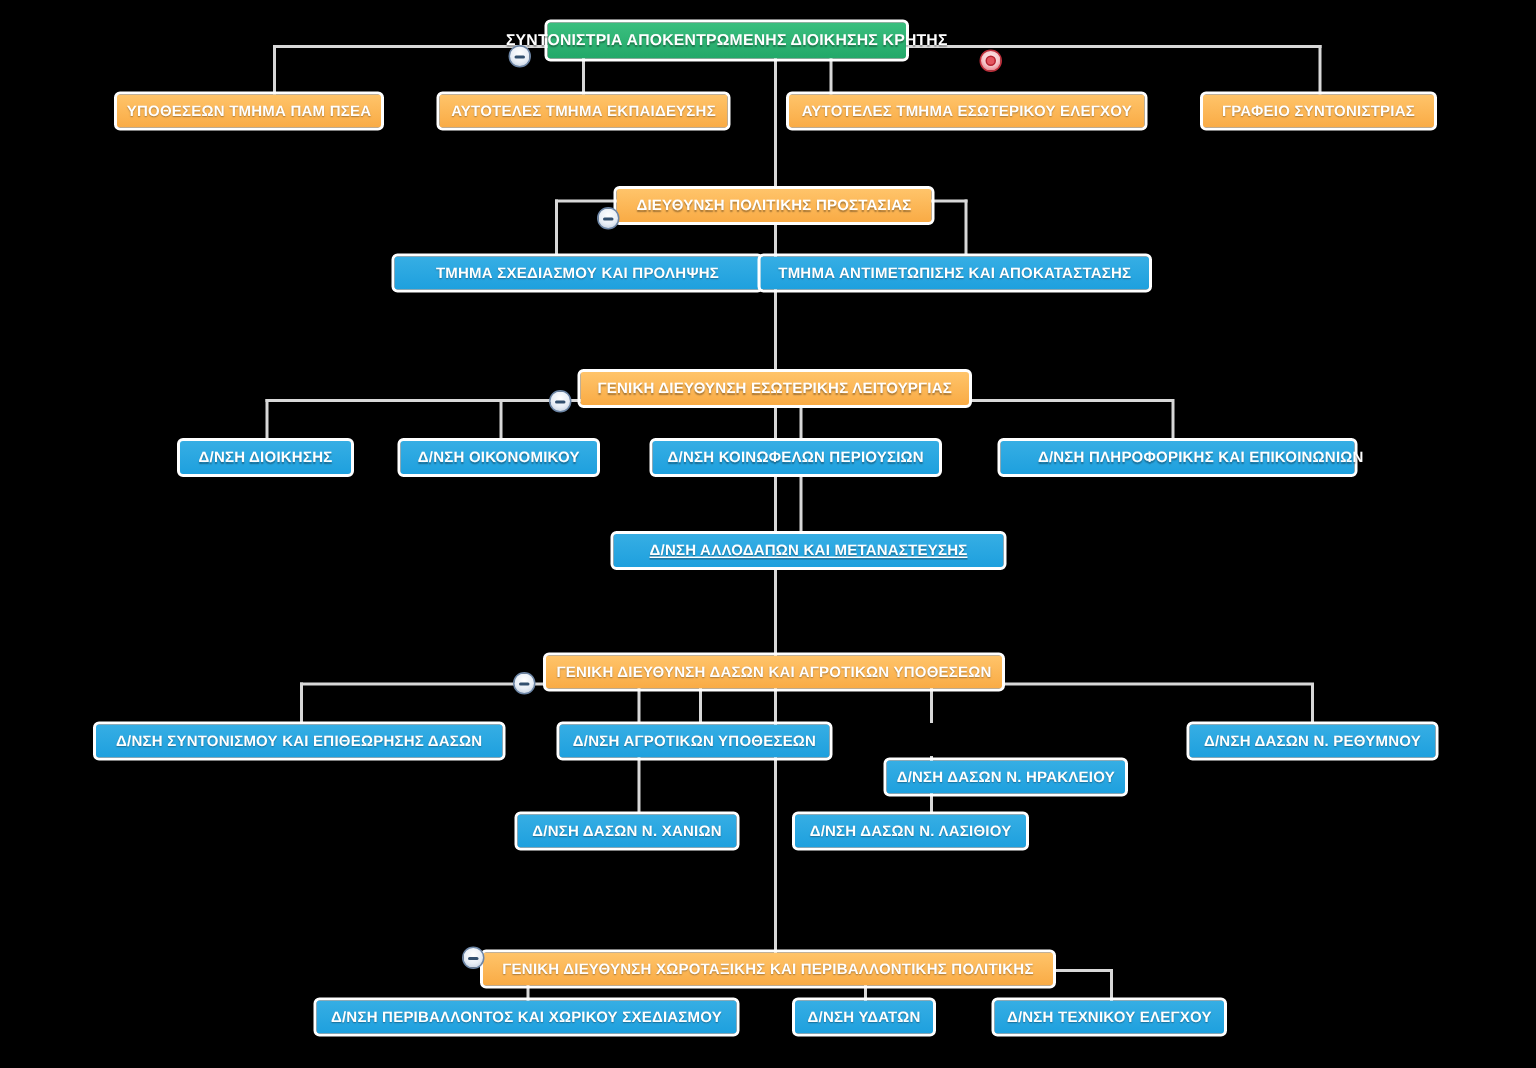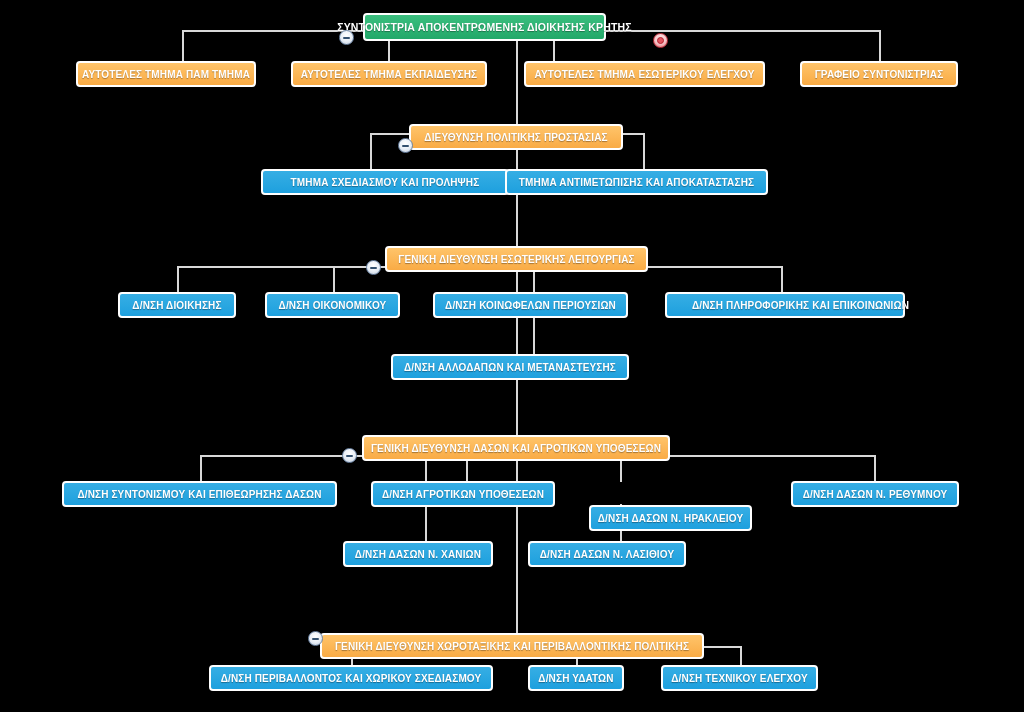--- a/index.html
+++ b/index.html
@@ -132,38 +132,38 @@
   <div class="line v" style="left:425px; top:504px; height:38px;"></div>
   <div class="line v" style="left:620px; top:504px; height:38px;"></div>
 
   <div class="line v" style="left:351px; top:646px; height:24px;"></div>
   <div class="line h" style="left:351px; top:646px; width:389px;"></div>
   <div class="line v" style="left:576px; top:646px; height:24px;"></div>
   <div class="line v" style="left:740px; top:646px; height:24px;"></div>
 
   <div class="node root" style="left:363px; top:13px; width:243px;">ΣΥΝΤΟΝΙΣΤΡΙΑ ΑΠΟΚΕΝΤΡΩΜΕΝΗΣ ΔΙΟΙΚΗΣΗΣ ΚΡΗΤΗΣ</div>
 
-  <div class="node gen" style="left:76px; top:61px; width:180px;">ΑΥΤΟΤΕΛΕΣ ΤΜΗΜΑ ΠΑΜ ΤΜΗΜΑ</div>
+  <div class="node gen" style="left:76px; top:61px; width:180px;">ΥΠΟΘΕΣΕΩΝ ΤΜΗΜΑ ΠΑΜ ΠΣΕΑ</div>
   <div class="node gen" style="left:291px; top:61px; width:196px;">ΑΥΤΟΤΕΛΕΣ ΤΜΗΜΑ ΕΚΠΑΙΔΕΥΣΗΣ</div>
   <div class="node gen" style="left:524px; top:61px; width:241px;">ΑΥΤΟΤΕΛΕΣ ΤΜΗΜΑ ΕΣΩΤΕΡΙΚΟΥ ΕΛΕΓΧΟΥ</div>
   <div class="node gen" style="left:800px; top:61px; width:158px;">ΓΡΑΦΕΙΟ ΣΥΝΤΟΝΙΣΤΡΙΑΣ</div>
 
   <div class="node gen" style="left:409px; top:124px; width:214px;">ΔΙΕΥΘΥΝΣΗ ΠΟΛΙΤΙΚΗΣ ΠΡΟΣΤΑΣΙΑΣ</div>
 
   <div class="node dept" style="left:261px; top:169px; width:248px;">ΤΜΗΜΑ ΣΧΕΔΙΑΣΜΟΥ ΚΑΙ ΠΡΟΛΗΨΗΣ</div>
   <div class="node dept" style="left:505px; top:169px; width:263px;">ΤΜΗΜΑ ΑΝΤΙΜΕΤΩΠΙΣΗΣ ΚΑΙ ΑΠΟΚΑΤΑΣΤΑΣΗΣ</div>
 
   <div class="node gen" style="left:385px; top:246px; width:263px;">ΓΕΝΙΚΗ ΔΙΕΥΘΥΝΣΗ ΕΣΩΤΕΡΙΚΗΣ ΛΕΙΤΟΥΡΓΙΑΣ</div>
 
   <div class="node dept" style="left:118px; top:292px; width:118px;">Δ/ΝΣΗ ΔΙΟΙΚΗΣΗΣ</div>
   <div class="node dept" style="left:265px; top:292px; width:135px;">Δ/ΝΣΗ ΟΙΚΟΝΟΜΙΚΟΥ</div>
   <div class="node dept" style="left:433px; top:292px; width:195px;">Δ/ΝΣΗ ΚΟΙΝΩΦΕΛΩΝ ΠΕΡΙΟΥΣΙΩΝ</div>
   <div class="node dept" style="left:665px; top:292px; width:240px;padding-left:40px;">Δ/ΝΣΗ ΠΛΗΡΟΦΟΡΙΚΗΣ ΚΑΙ ΕΠΙΚΟΙΝΩΝΙΩΝ</div>
 
-  <div class="node dept" style="left:391px; top:354px; width:238px;">Δ/ΝΣΗ ΑΛΛΟΔΑΠΩΝ ΚΑΙ ΜΕΤΑΝΑΣΤΕΥΣΗΣ</div>
+  <div class="node dept" style="left:407px; top:354px; width:264px;text-decoration:underline;">Δ/ΝΣΗ ΑΛΛΟΔΑΠΩΝ ΚΑΙ ΜΕΤΑΝΑΣΤΕΥΣΗΣ</div>
 
   <div class="node gen" style="left:362px; top:435px; width:308px;">ΓΕΝΙΚΗ ΔΙΕΥΘΥΝΣΗ ΔΑΣΩΝ ΚΑΙ ΑΓΡΟΤΙΚΩΝ ΥΠΟΘΕΣΕΩΝ</div>
 
   <div class="node dept" style="left:62px; top:481px; width:275px;">Δ/ΝΣΗ ΣΥΝΤΟΝΙΣΜΟΥ ΚΑΙ ΕΠΙΘΕΩΡΗΣΗΣ ΔΑΣΩΝ</div>
   <div class="node dept" style="left:371px; top:481px; width:184px;">Δ/ΝΣΗ ΑΓΡΟΤΙΚΩΝ ΥΠΟΘΕΣΕΩΝ</div>
   <div class="node dept" style="left:589px; top:481px; width:163px;margin-top:24px;">Δ/ΝΣΗ ΔΑΣΩΝ Ν. ΗΡΑΚΛΕΙΟΥ</div>
   <div class="node dept" style="left:791px; top:481px; width:168px;">Δ/ΝΣΗ ΔΑΣΩΝ Ν. ΡΕΘΥΜΝΟΥ</div>
 
   <div class="node dept" style="left:343px; top:541px; width:150px;">Δ/ΝΣΗ ΔΑΣΩΝ Ν. ΧΑΝΙΩΝ</div>
   <div class="node dept" style="left:528px; top:541px; width:158px;text-align:right;">Δ/ΝΣΗ ΔΑΣΩΝ Ν. ΛΑΣΙΘΙΟΥ</div>

